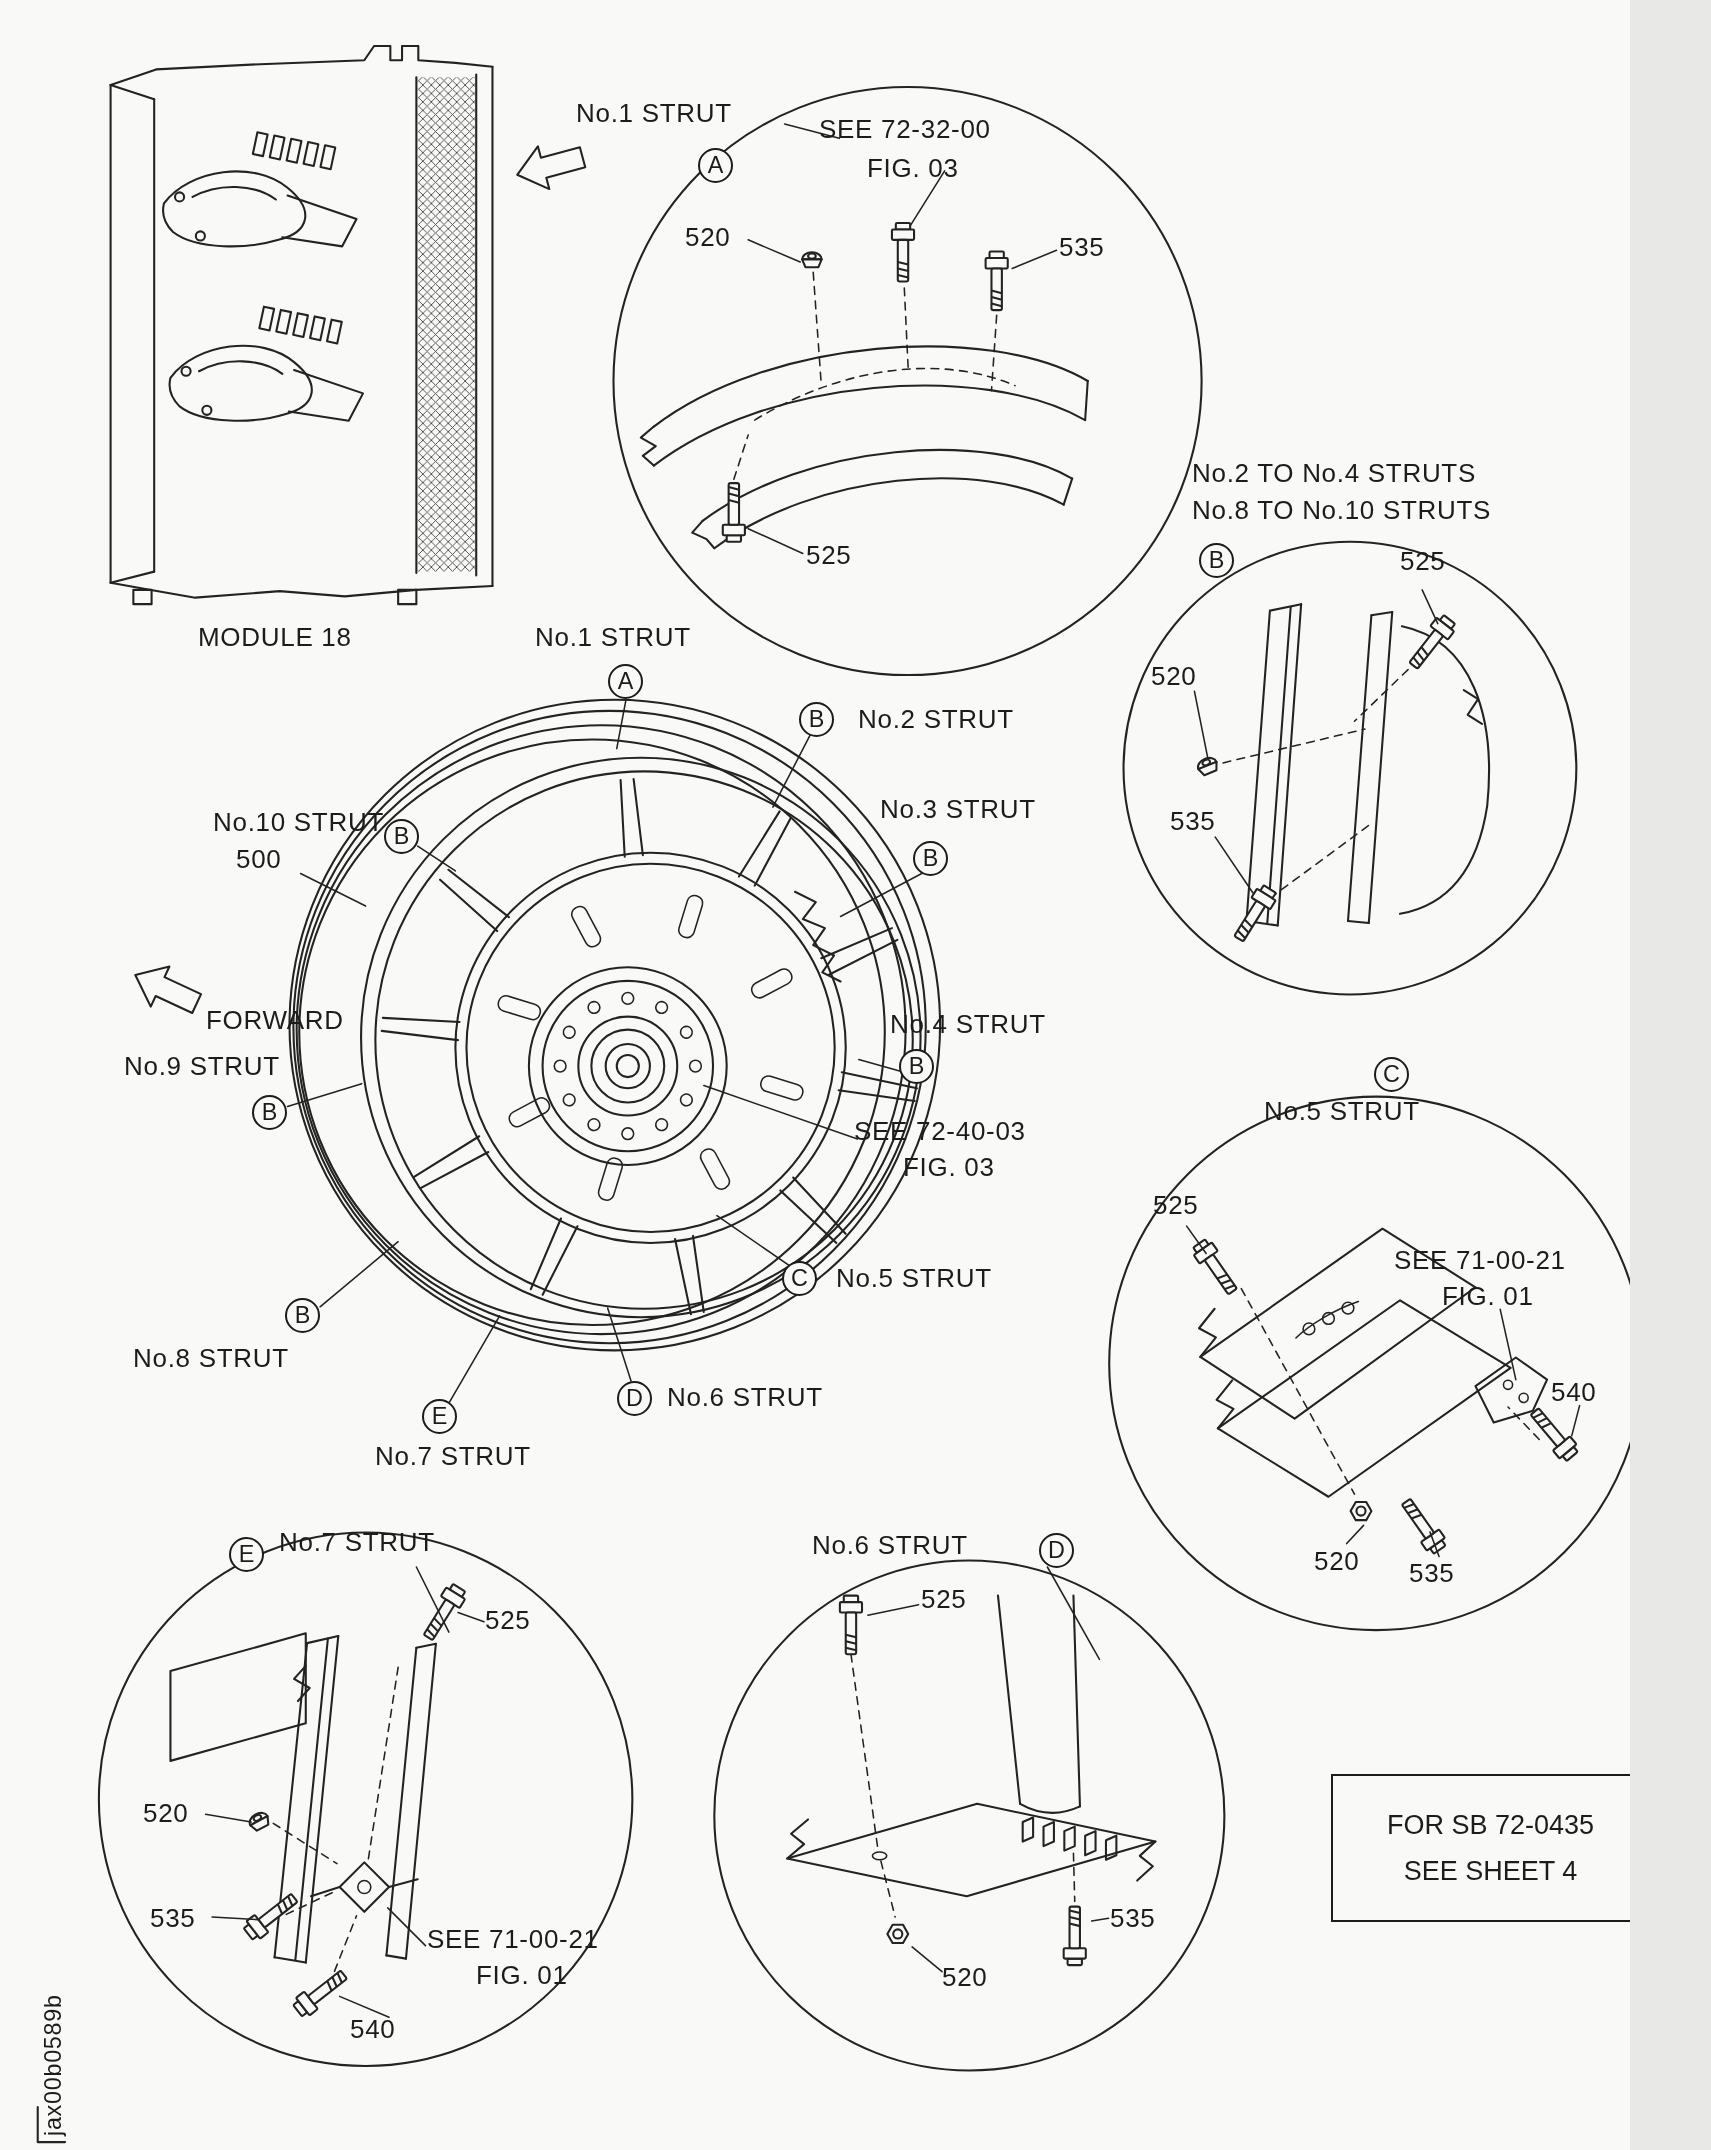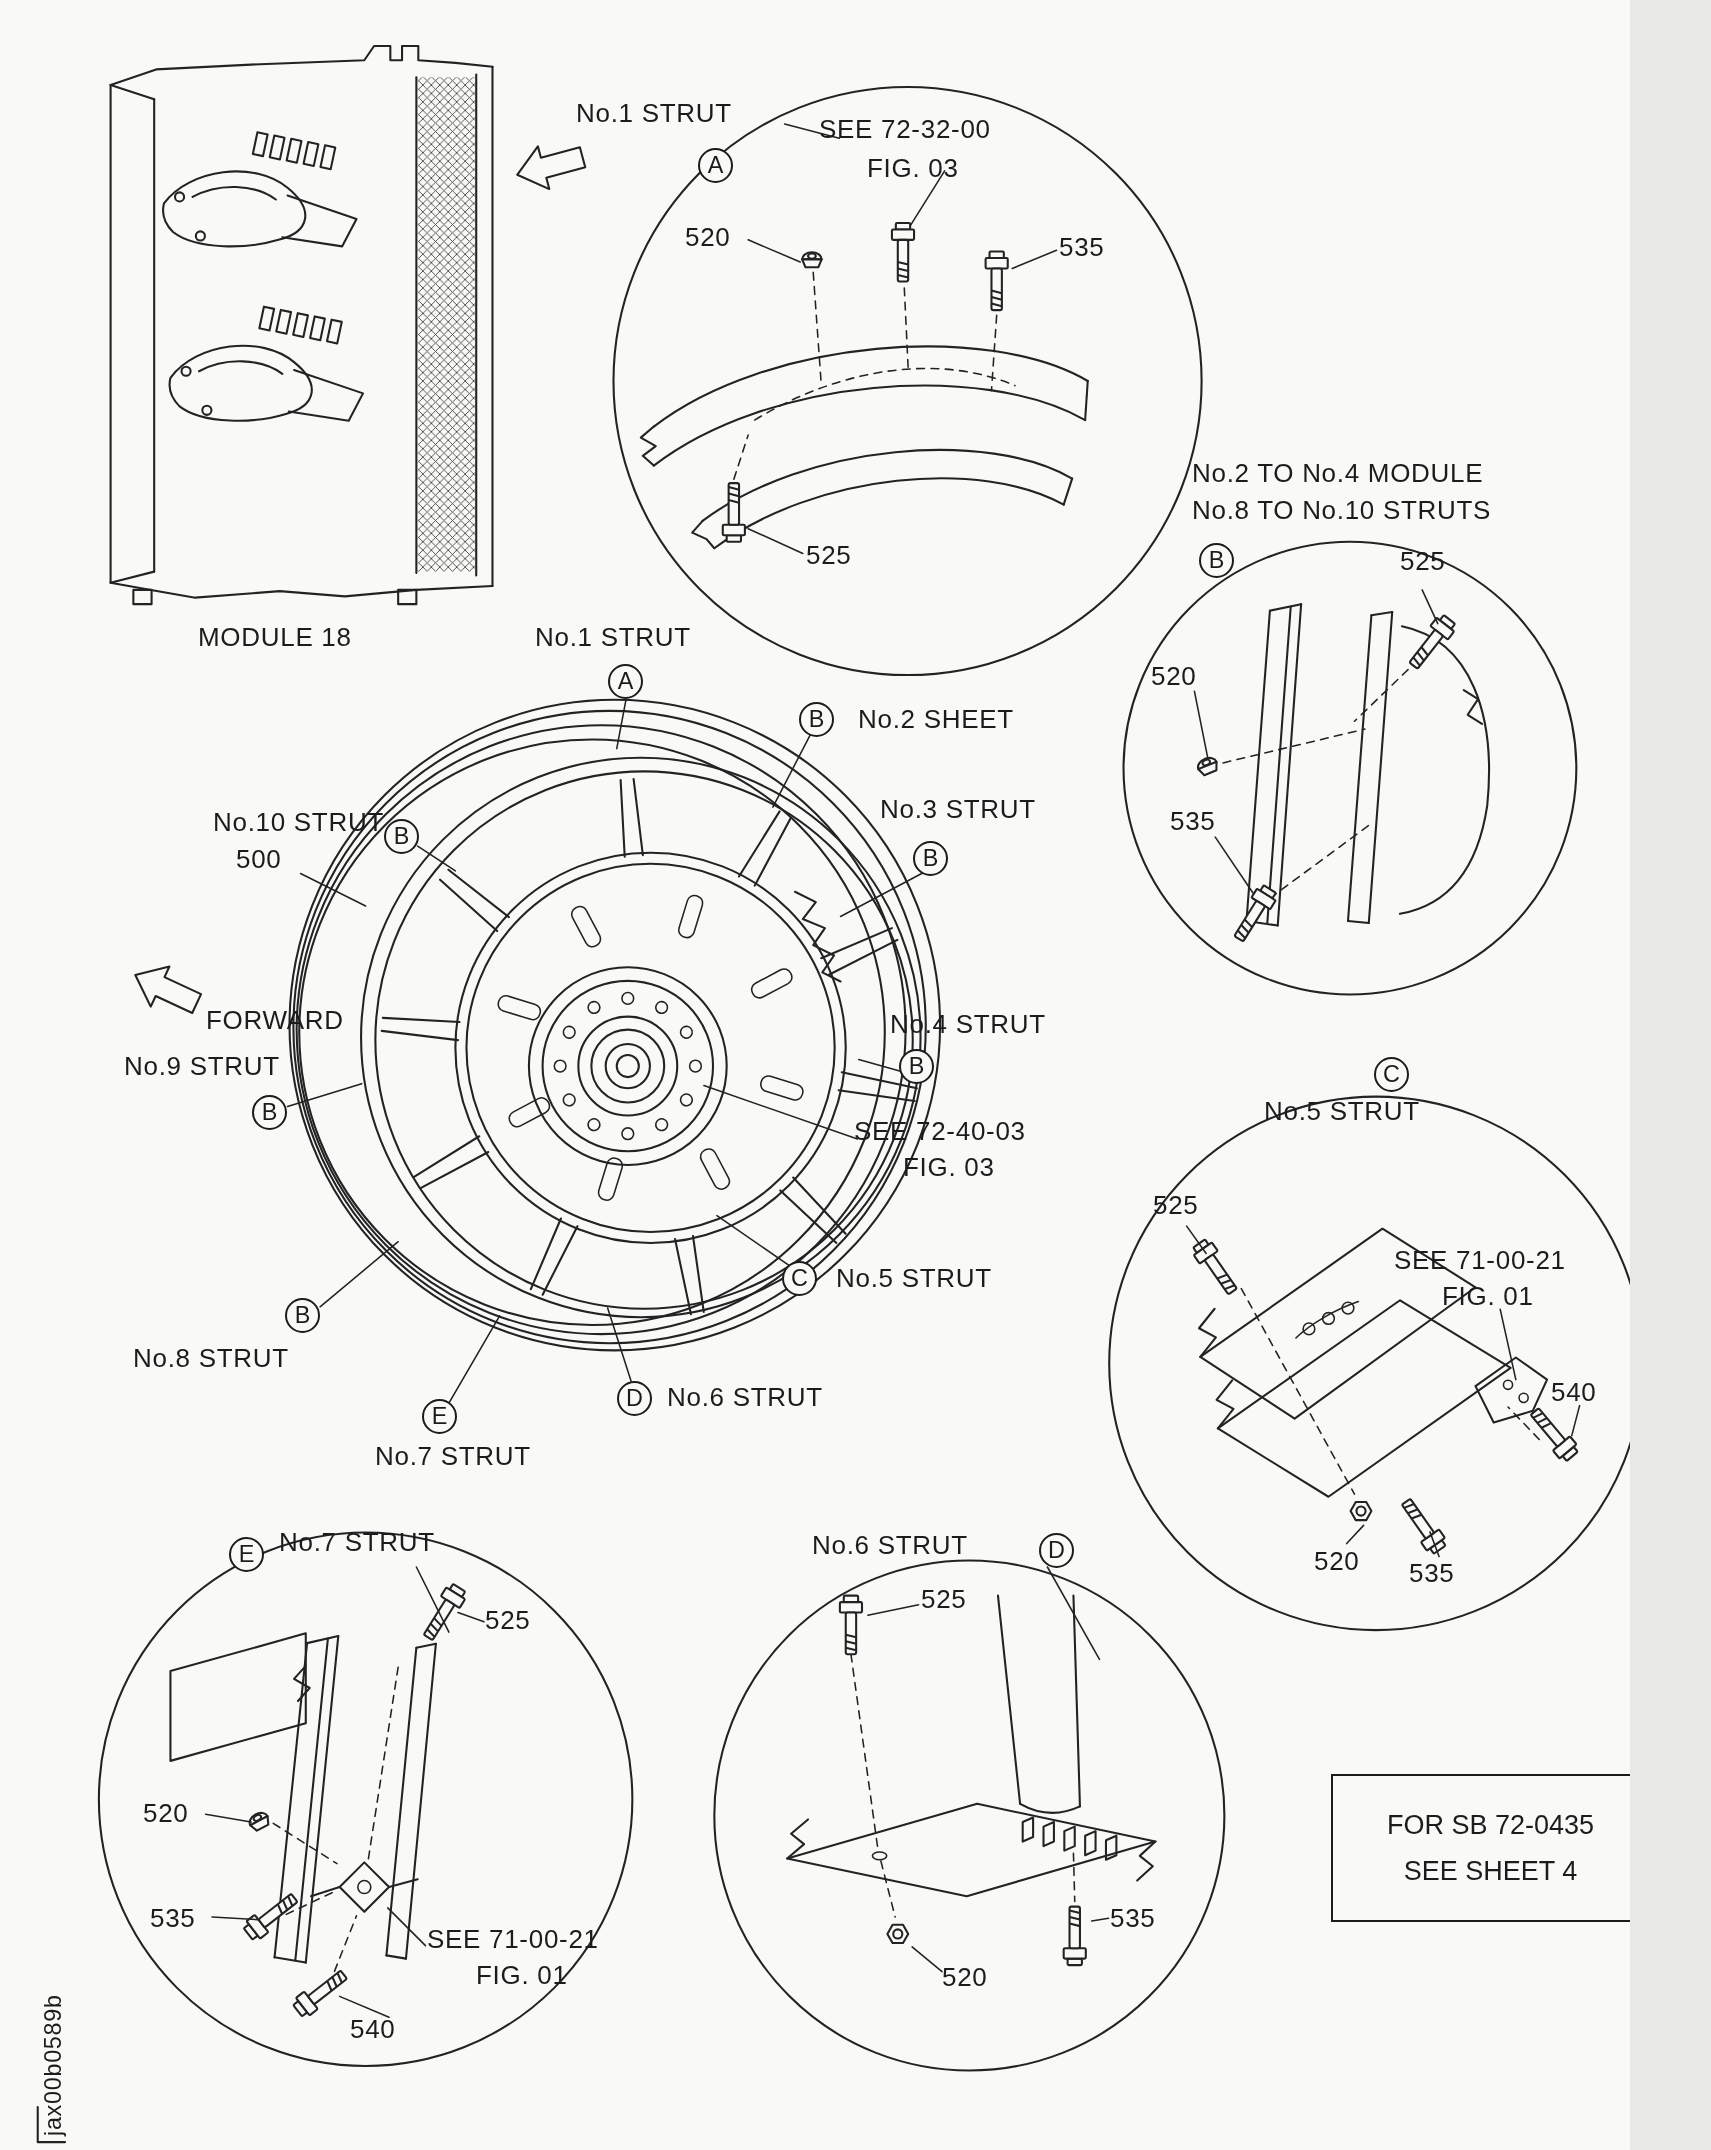--- a/index.html
+++ b/index.html
@@ -319,31 +319,31 @@
   <div class="lbl" style="left:576px;top:99px">No.1 STRUT</div>
   <div class="lbl" style="left:819px;top:115px">SEE 72-32-00</div>
   <div class="lbl" style="left:867px;top:154px">FIG. 03</div>
   <div class="badge" style="left:698px;top:148px">A</div>
   <div class="lbl" style="left:685px;top:223px">520</div>
   <div class="lbl" style="left:1059px;top:233px">535</div>
   <div class="lbl" style="left:806px;top:541px">525</div>
 
   <div class="lbl" style="left:198px;top:623px">MODULE 18</div>
 
-  <div class="lbl" style="left:1192px;top:459px">No.2 TO No.4 MODULE</div>
+  <div class="lbl" style="left:1192px;top:459px">No.2 TO No.4 STRUTS</div>
   <div class="lbl" style="left:1192px;top:496px">No.8 TO No.10 STRUTS</div>
   <div class="badge" style="left:1199px;top:543px">B</div>
   <div class="lbl" style="left:1400px;top:547px">525</div>
   <div class="lbl" style="left:1151px;top:662px">520</div>
   <div class="lbl" style="left:1170px;top:807px">535</div>
 
   <div class="lbl" style="left:535px;top:623px">No.1 STRUT</div>
   <div class="badge" style="left:608px;top:664px">A</div>
   <div class="badge" style="left:799px;top:702px">B</div>
-  <div class="lbl" style="left:858px;top:705px">No.2 SHEET</div>
+  <div class="lbl" style="left:858px;top:705px">No.2 STRUT</div>
   <div class="lbl" style="left:213px;top:808px">No.10 STRUT</div>
   <div class="badge" style="left:384px;top:819px">B</div>
   <div class="lbl" style="left:236px;top:845px">500</div>
   <div class="lbl" style="left:880px;top:795px">No.3 STRUT</div>
   <div class="badge" style="left:913px;top:841px">B</div>
   <div class="lbl" style="left:206px;top:1006px">FORWARD</div>
   <div class="lbl" style="left:124px;top:1052px">No.9 STRUT</div>
   <div class="badge" style="left:252px;top:1095px">B</div>
   <div class="lbl" style="left:890px;top:1010px">No.4 STRUT</div>
   <div class="badge" style="left:899px;top:1049px">B</div>

